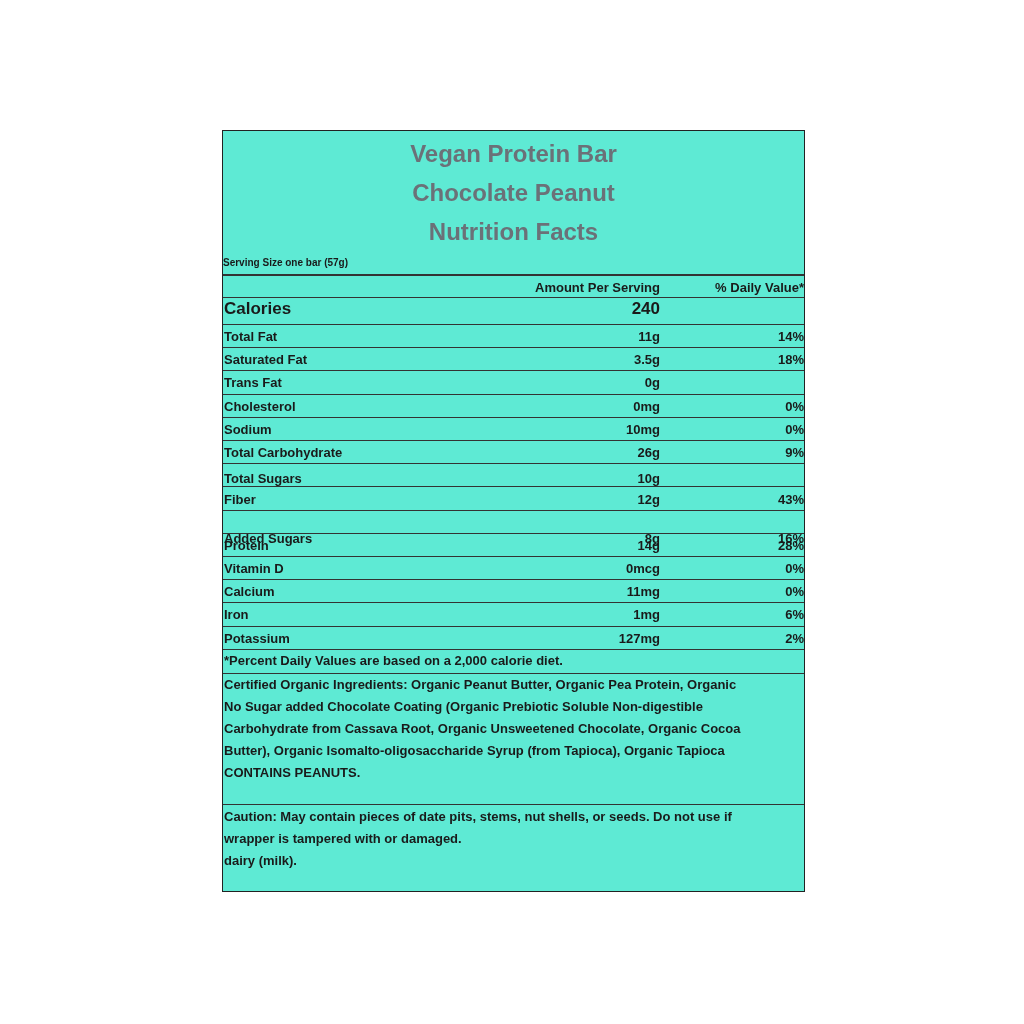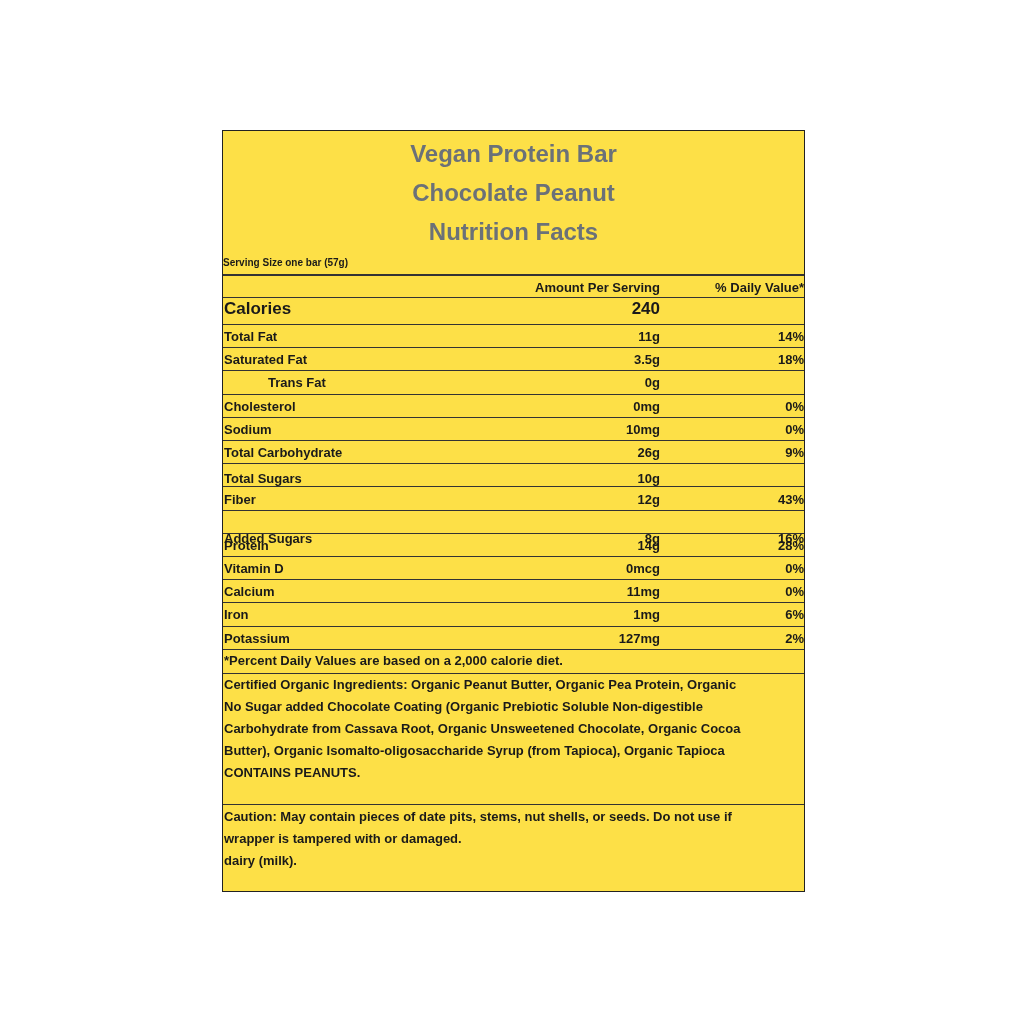--- a/index.html
+++ b/index.html
@@ -1,19 +1,19 @@
 <!DOCTYPE html>
 <html><head>
 <meta charset="utf-8">
 <style>
   html, body { margin:0; padding:0; background:#ffffff; }
   body { width:1024px; height:1024px; position:relative; font-family:"Liberation Sans", sans-serif; color:#1a1a1a; }
   .label {
     position:absolute; left:222px; top:130px; width:583px; height:762px;
-    border:1px solid #222; box-sizing:border-box; background:#fde047;
+    border:1px solid #222; box-sizing:border-box; background:#5eead4;
   }
   .title-block { text-align:center; color:#6b7178; font-weight:bold; font-size:24px; }
   .title-line { height:39px; line-height:39px; }
   .title-line:first-child { margin-top:3px; }
   .serving { position:absolute; left:0; top:124px; font-size:10px; font-weight:bold; line-height:16px; }
   .rule { position:absolute; left:0; right:0; border-top:1px solid #333; height:0; }
   .row { position:absolute; left:0; right:0; height:23px; font-size:13px; font-weight:bold; }
   .row .name { position:absolute; left:1px; top:4px; }
   .row .amt { position:absolute; right:144px; top:4px; text-align:right; }
   .row .dv { position:absolute; right:0px; top:4px; text-align:right; }
@@ -53,21 +53,21 @@
         <span class="amt">11g</span>
         <span class="dv">14%</span>
       </div>
       <div class="rule" style="top: 216px;"></div>
       <div class="row" style="top: 217px;">
         <span class="name">Saturated Fat</span>
         <span class="amt">3.5g</span>
         <span class="dv">18%</span>
       </div>
       <div class="rule" style="top: 239px;"></div>
-      <div class="row" style="top: 240px; margin-left: 44px;">
+      <div class="row" style="top: 240px;">
         <span class="name">Trans Fat</span>
         <span class="amt">0g</span>
         <span class="dv"></span>
       </div>
       <div class="rule" style="top: 263px;"></div>
       <div class="row" style="top: 264px;">
         <span class="name">Cholesterol</span>
         <span class="amt">0mg</span>
         <span class="dv">0%</span>
       </div>

